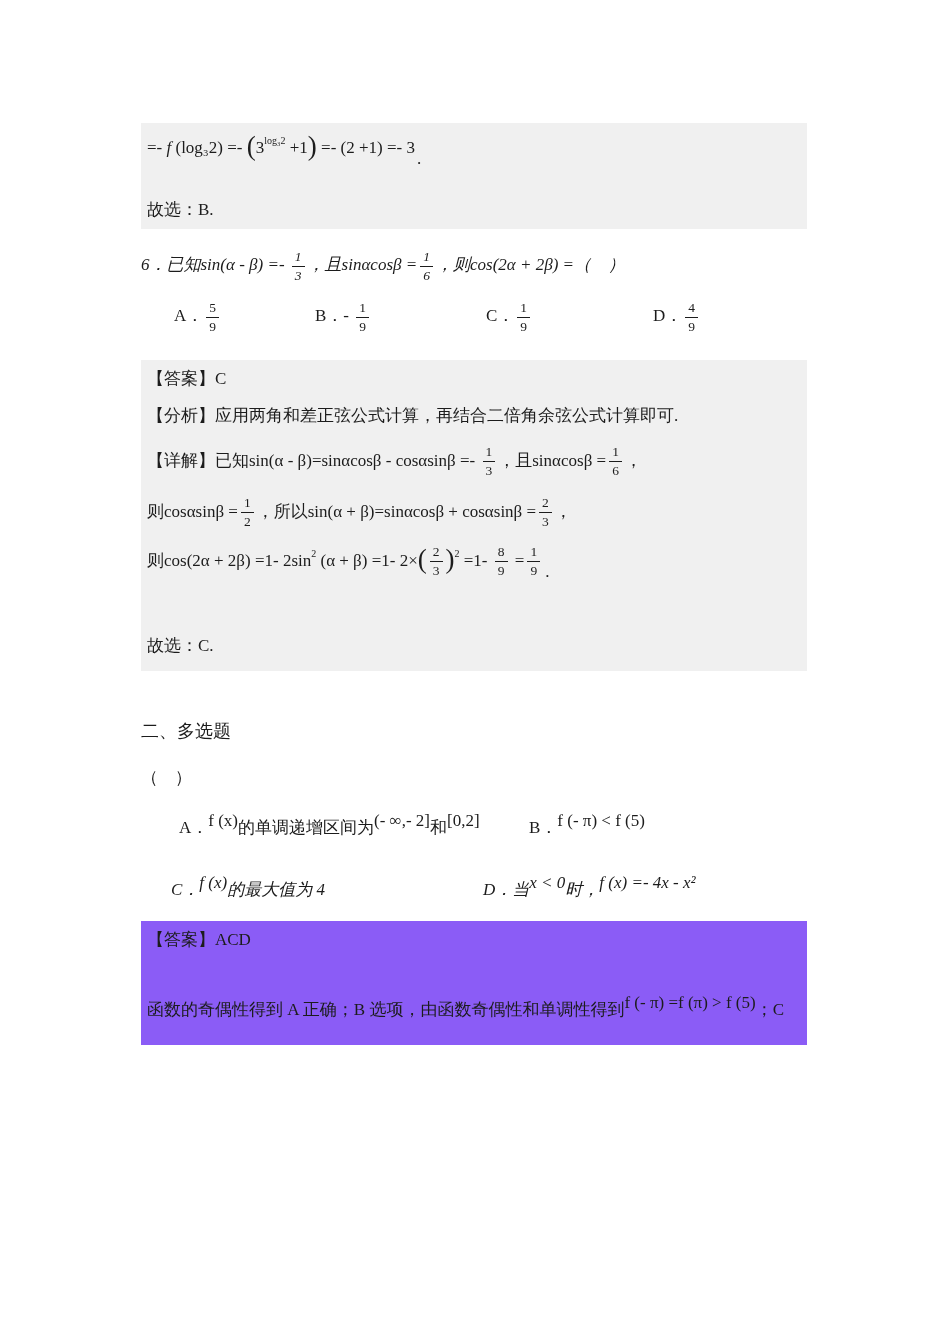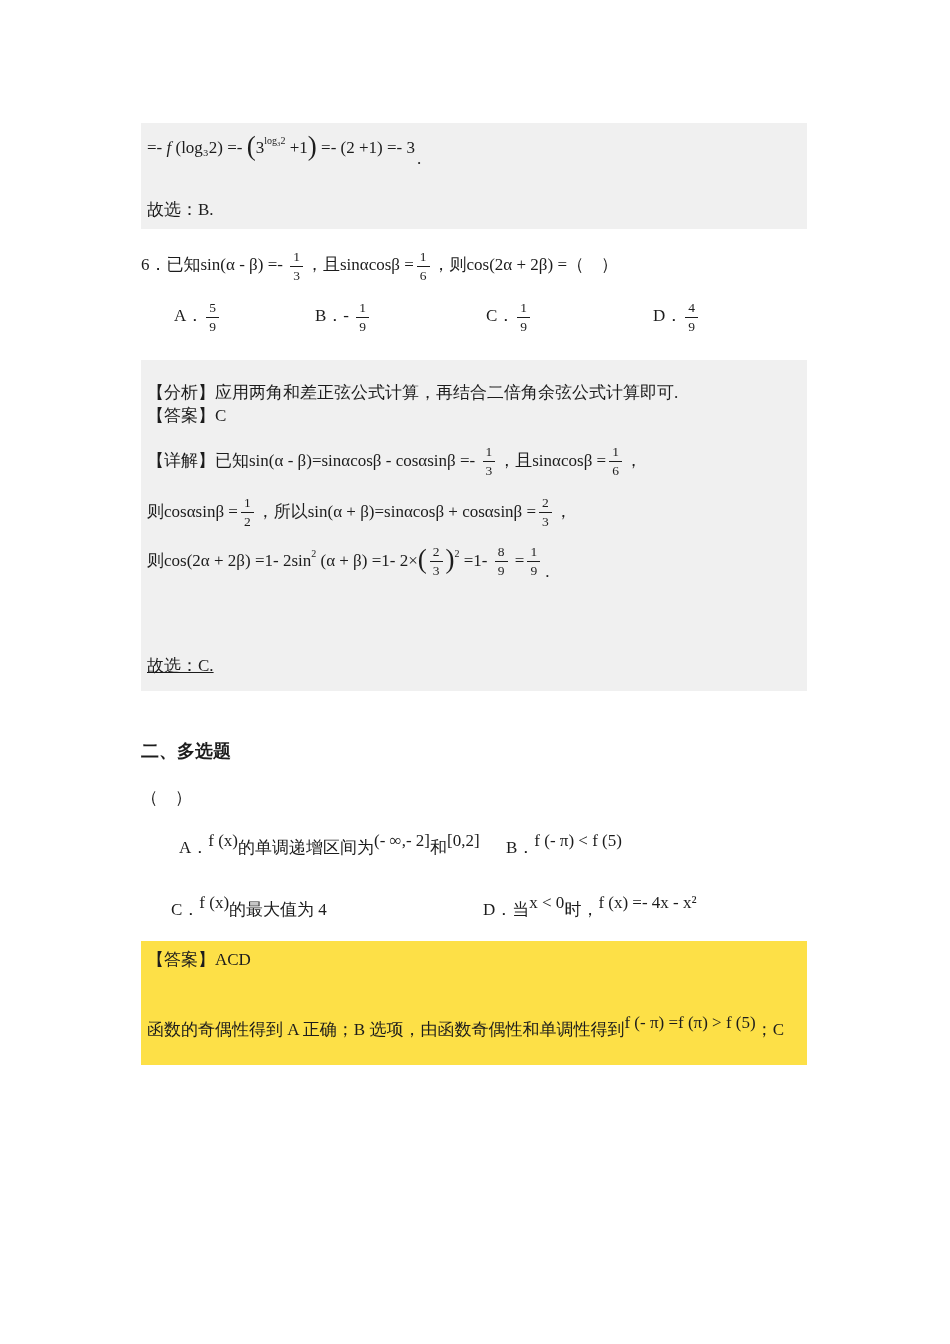--- a/index.html
+++ b/index.html
@@ -11,25 +11,25 @@
   }
   .gray{background:#f0f0f0;}
   .block1{padding:8px 10px 8px 6px;}
   .block2{margin-top:12px;padding:8px 10px 14px 6px;}
   .block3{margin-top:10px;padding:8px 10px 16px 6px;}
   .line{line-height:1.9;}
   .tight{line-height:1.3;}
   .tall{line-height:2.3;}
   .sec-heading{
     font-family:"Liberation Sans","DejaVu Sans",sans-serif;
-    font-weight:bold;font-size:18px;margin:50px 0 0 0;line-height:1.2;
+    font-weight:normal;font-size:18px;margin:50px 0 0 0;line-height:1.2;
   }
   .mt10{margin-top:10px;} .mt12{margin-top:12px;} .mt14{margin-top:14px;}
-  .mt16{margin-top:16px;} .mt20{margin-top:24px;} .mt30{margin-top:30px;}
-  .mt32{margin-top:32px;} .mt44{margin-top:64px;text-decoration:underline;}
+  .mt16{margin-top:16px;font-style:italic;} .mt20{margin-top:24px;} .mt30{margin-top:30px;}
+  .mt32{margin-top:32px;} .mt44{margin-top:44px;}
   .optrow{position:relative;height:50px;}
   .optrow2{position:relative;height:46px;}
   .opt{position:absolute;top:0;white-space:nowrap;line-height:2.1;}
   
   .txt{}
   .m{font-family:"Liberation Serif","DejaVu Serif",serif;}
   .mi{font-family:"Liberation Serif","DejaVu Serif",serif;font-style:italic;}
   .up{font-family:"Liberation Serif","DejaVu Serif",serif;vertical-align:7px;}
   .sup{font-size:10px;vertical-align:9px;letter-spacing:0;}
   .bigp{font-size:27px;vertical-align:-2px;line-height:1;font-weight:300;}
@@ -72,22 +72,22 @@
           <span class="num">1</span>
           <span class="den">9</span>
         </span></span>
     <span class="opt" style="left:512px"><span class="txt">D．</span><span class="frac">
           <span class="num">4</span>
           <span class="den">9</span>
         </span></span>
   </div>
 
   <section class="gray block2" style="background: rgb(240, 240, 240);">
+    <div class="line tight"><span class="txt">【答案】C</span></div>
     <div class="line tight mt14"><span class="txt">【分析】应用两角和差正弦公式计算，再结合二倍角余弦公式计算即可.</span></div>
-    <div class="line tight"><span class="txt">【答案】C</span></div>
     <div class="line tall mt14"><span class="txt">【详解】已知</span><span class="m">sin(α - β)=sinαcosβ - cosαsinβ =- </span><span class="frac">
           <span class="num">1</span>
           <span class="den">3</span>
         </span><span class="txt">，且</span><span class="m">sinαcosβ =</span><span class="frac">
           <span class="num">1</span>
           <span class="den">6</span>
         </span><span class="txt">，</span></div>
     <div class="line tall mt12"><span class="txt">则</span><span class="m">cosαsinβ =</span><span class="frac">
           <span class="num">1</span>
           <span class="den">2</span>
@@ -107,25 +107,25 @@
         </span><span class="dot">.</span></div>
     <div class="line tight mt44"><span class="txt">故选：C.</span></div>
   </section>
 
   <h2 class="sec-heading">二、多选题</h2>
 
   <div class="line tight mt20"><span class="txt">（　）</span></div>
 
   <div class="optrow2 mt14">
     <span class="opt" style="left:38px"><span class="txt">A．</span><span class="up">f (x)</span><span class="txt">的单调递增区间为</span><span class="up">(- ∞,- 2]</span><span class="txt">和</span><span class="up">[0,2]</span></span>
-    <span class="opt" style="left:365px"><span class="txt">B．</span><span class="up">f (- π) &lt; f (5)</span></span>
+    <span class="opt" style="left:388px"><span class="txt">B．</span><span class="up">f (- π) &lt; f (5)</span></span>
   </div>
   <div class="optrow2 mt16">
     <span class="opt" style="left:30px"><span class="txt">C．</span><span class="up">f (x)</span><span class="txt">的最大值为 4</span></span>
     <span class="opt" style="left:342px"><span class="txt">D．当</span><span class="up">x &lt; 0</span><span class="txt">时，</span><span class="up">f (x) =- 4x - x²</span></span>
   </div>
 
-  <section class="gray block3" style="background: #fde047;">
+  <section class="gray block3" style="background: #8b5cf6;">
     <div class="line tight"><span class="txt">【答案】ACD</span></div>
     <div class="line tall mt32"><span class="txt">函数的奇偶性得到 A 正确；B 选项，由函数奇偶性和单调性得到</span><span class="up">f (- π) =f (π) &gt; f (5)</span><span class="txt">；C</span></div>
   </section>
 
 </div>
 
 </body></html>

